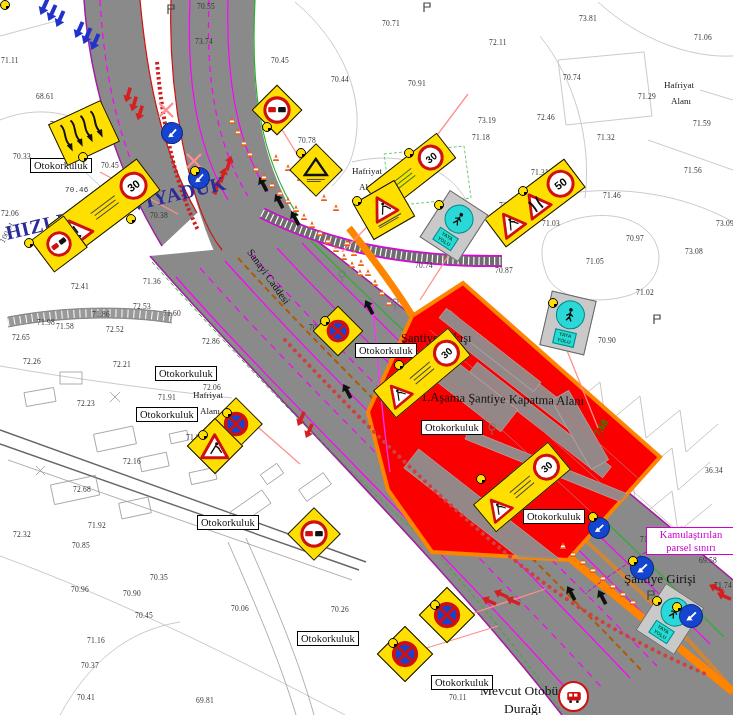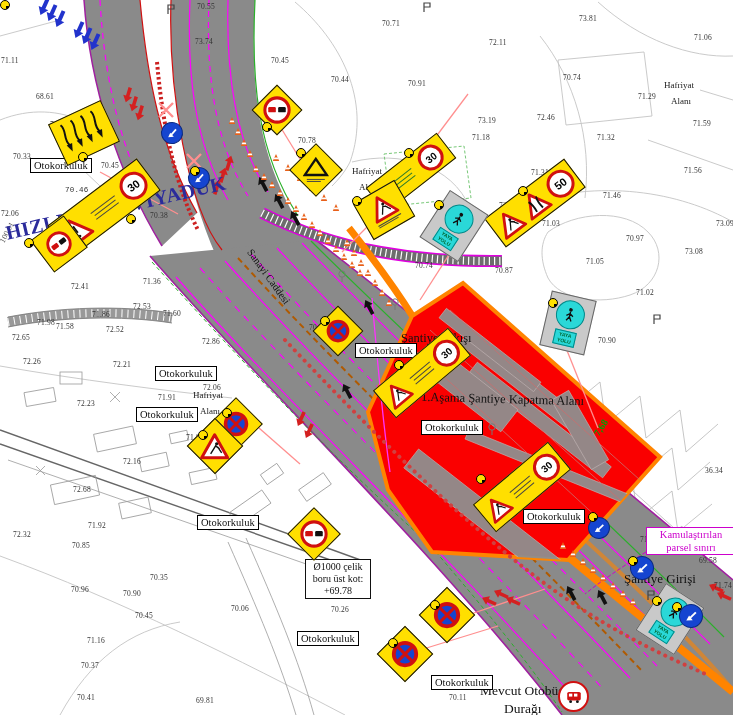--- a/index.html
+++ b/index.html
@@ -300,26 +300,20 @@
 <div class="lbl" style="left:504px;top:701px;font-size:13.5px;">Durağı</div>
 
 <div class="lbl" style="left:592px;top:422px;font-size:10px;font-weight:bold;color:#00a000;transform:rotate(-58deg);z-index:25;">7,68</div>
 
 <div style="position:absolute;left:646px;top:527px;width:88px;border:1.5px solid #cc00cc;background:#fff;
             text-align:center;font-size:10.5px;line-height:13px;color:#cc00cc;z-index:30;">
   <span>Kamulaştırılan</span><br>
   <span>parsel sınırı</span>
 </div>
 
-<div style="position:absolute;left:305px;top:559px;width:64px;border:1.5px solid #111;background:#fff;
-            text-align:center;font-size:10px;line-height:12px;color:#111;z-index:30;padding:1px 0;">
-  <span>Ø1000 çelik</span><br>
-  <span>boru üst kot:</span><br>
-  <span>+69.78</span>
-</div>
 
 <div class="sign" style="left:55px;top:110px;width:56px;height:44px;transform:rotate(-25deg);background:#ffdf00;border:1.6px solid #111;">
   <svg width="53" height="41" viewBox="0 0 53 41">
     <g stroke="#111" stroke-width="2" fill="none">
       <path d="M10,5 C14,12 6,19 10,27"></path>
           <path d="M21,5 C25,12 17,19 21,27"></path>
       <path d="M32,5 C36,12 28,19 32,27"></path>
           <path d="M43,5 C47,12 39,19 43,27"></path>
     </g>
     <g fill="#111">

